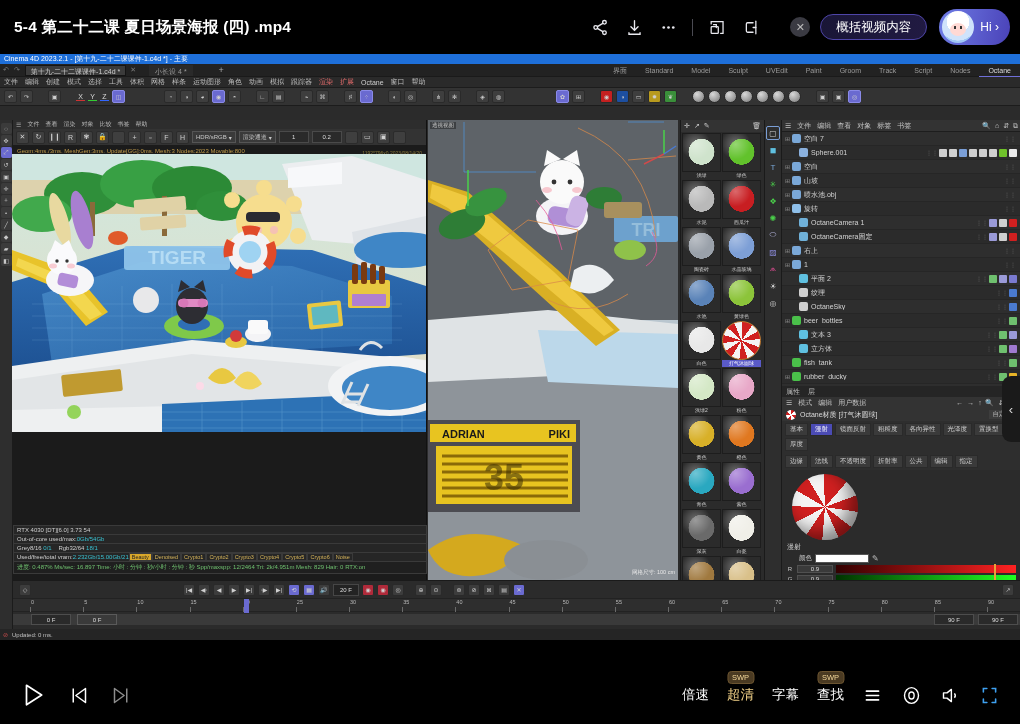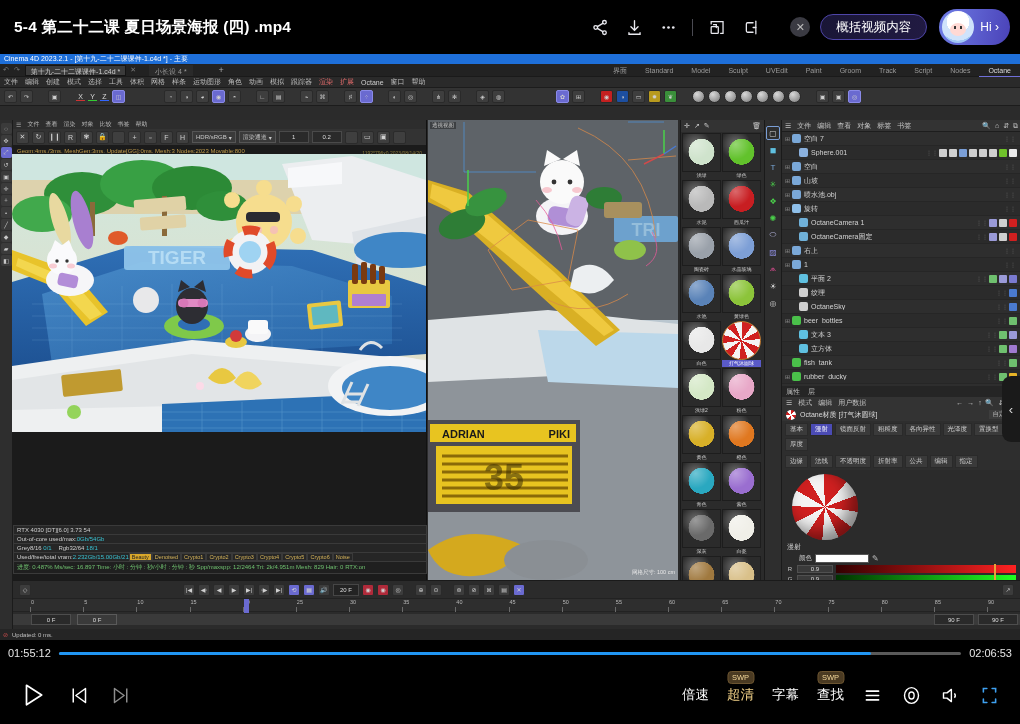--- a/index.html
+++ b/index.html
@@ -1264,27 +1264,20 @@
 
     <div class="statusbar">
       <span style="color:#c04a4a">⊘</span>
       <span>Updated: 0 ms.</span>
     </div>
 
     <div class="side-chev">‹</div>
   </div>
 
   <div class="player">
-    <div class="seekrow">
-      <div class="tstamp">01:55:12</div>
-      <div class="track">
-        <div class="fill" id="seekfill" style="width: 90%;"></div>
-      </div>
-      <div class="tstamp">02:06:53</div>
-    </div>
     <div class="pcontrols">
       <div class="pc-left">
         <div class="pbtn">
           <svg width="26" height="26" viewBox="0 0 24 24" fill="none" stroke="#fff" stroke-width="1.6" stroke-linejoin="round">
               <polygon points="6,3 20,12 6,21"></polygon>
             </svg>
         </div>
         <div class="pbtn">
           <svg width="21" height="21" viewBox="0 0 24 24" fill="none" stroke="#fff" stroke-width="1.7" stroke-linejoin="round">
               <line x1="6" y1="4" x2="6" y2="20"></line>

